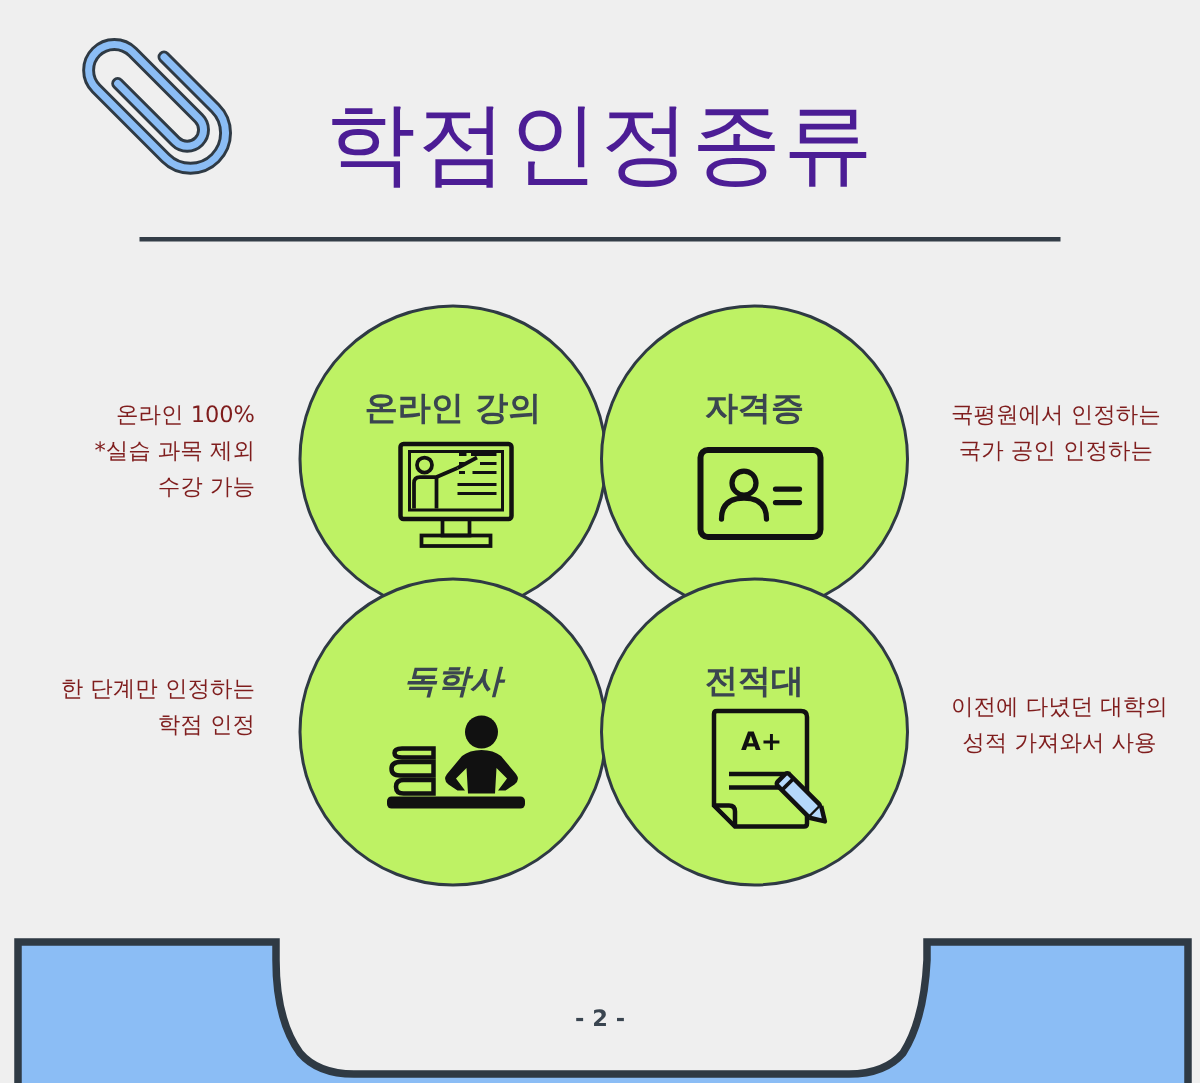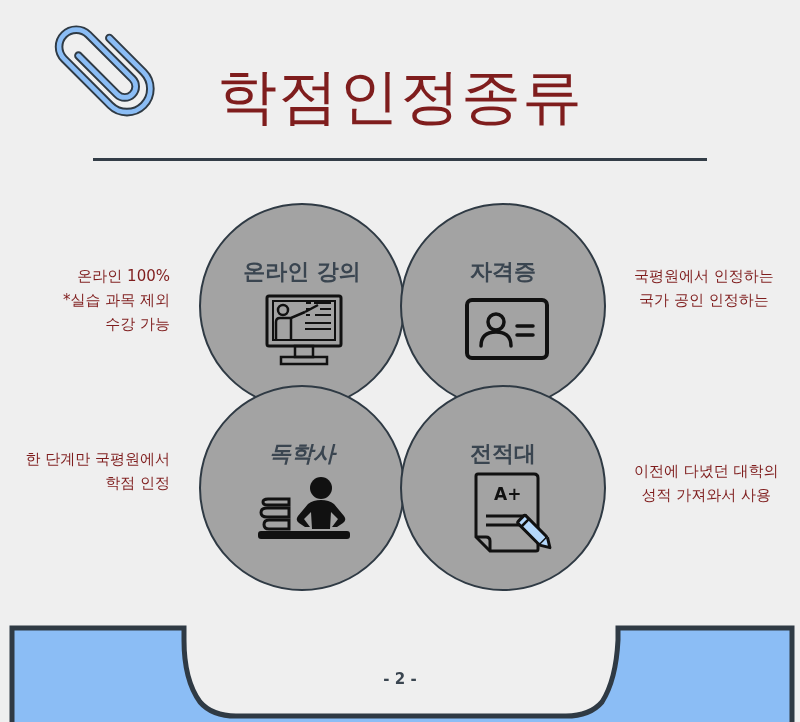--- a/index.html
+++ b/index.html
@@ -7,30 +7,30 @@
       width: 800px; height: 722px; overflow: hidden;
       background: #efefef;
       position: relative;
       font-family: "DejaVu Sans", "Liberation Sans", sans-serif;
       color: #2f3a44;
     }
     .paperclip { position: absolute; left: 46px; top: 8px; width: 112px; height: 112px; }
     .title {
       position: absolute; left: 0; right: 0; top: 60px;
       text-align: center; font-size: 60px; font-weight: normal;
-      letter-spacing: 1px; color: #7f1d1d; margin: 0; line-height: 1.2;
+      letter-spacing: 1px; color: #4c1d95; margin: 0; line-height: 1.2;
       padding-left: 0;
     }
     .title-rule {
       position: absolute; left: 93px; width: 614px; top: 158px; height: 3px;
       background: #333d47;
     }
     .circle {
       position: absolute; width: 206px; height: 206px; border-radius: 50%;
-      background: #a3a3a3; border: 2px solid #2f3a44; box-sizing: border-box;
+      background: #bef264; border: 2px solid #2f3a44; box-sizing: border-box;
     }
     .circle .label {
       position: absolute; left: 0; right: 0; top: 52px; text-align: center;
       font-size: 22px; font-weight: bold; color: #3a4550;
     }
     .circle .icon { position: absolute; }
     .side-text {
       position: absolute; font-size: 15px; line-height: 24px; color: #7f1d1d;
     }
     .side-left { text-align: right; }
@@ -120,21 +120,21 @@
   <div>*실습 과목 제외</div>
   <div>수강 가능</div>
 </div>
 
 <div class="side-text side-right" style="left:634px; top:264px;">
   <div>국평원에서 인정하는</div>
   <div>국가 공인 인정하는</div>
 </div>
 
 <div class="side-text side-left" style="right:630px; top:447px;">
-  <div>한 단계만 국평원에서</div>
+  <div>한 단계만 인정하는</div>
   <div>학점 인정</div>
 </div>
 
 <div class="side-text side-right" style="left:634px; top:459px;">
   <div>이전에 다녔던 대학의</div>
   <div>성적 가져와서 사용</div>
 </div>
 
 <svg class="footer" viewBox="0 0 800 102" width="800" height="102">
   <path d="M12 8 L184 8 L184 20 Q184 60 200 82 Q212 96 236 96 L566 96 Q590 96 602 82 Q616 60 618 20 L618 8 L792 8 L792 102 L12 102 Z" fill="#8bbdf5"></path>

